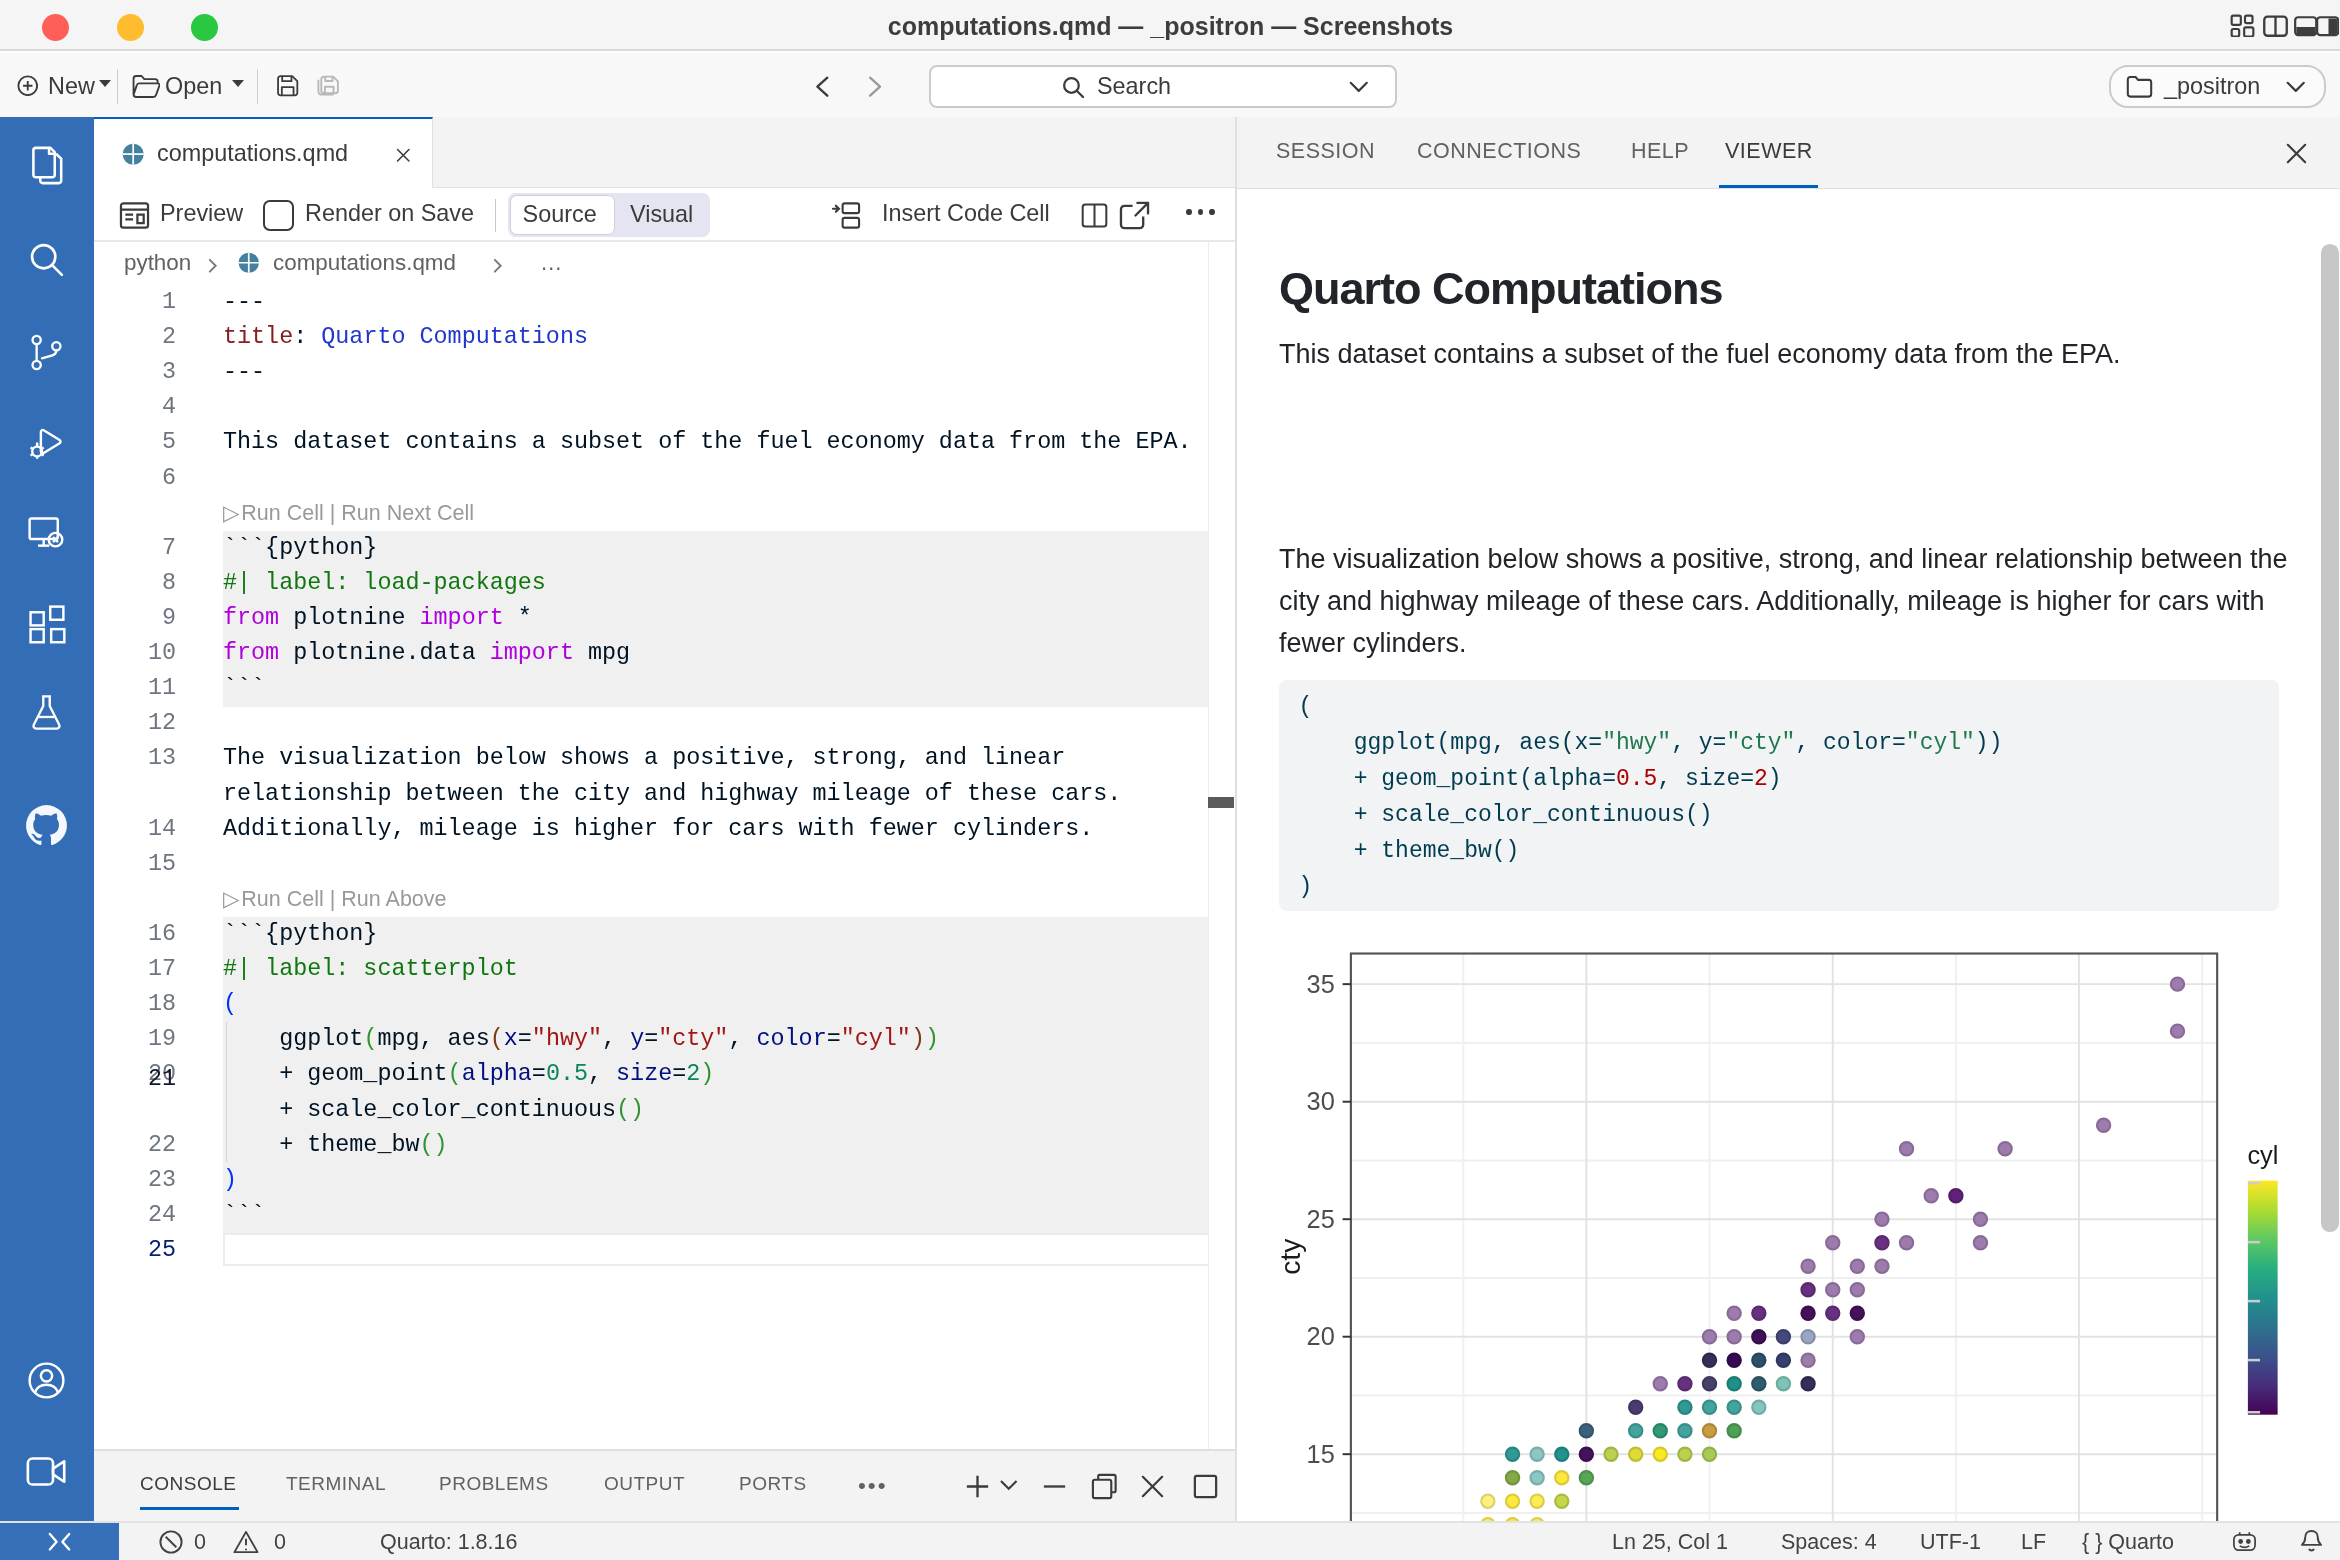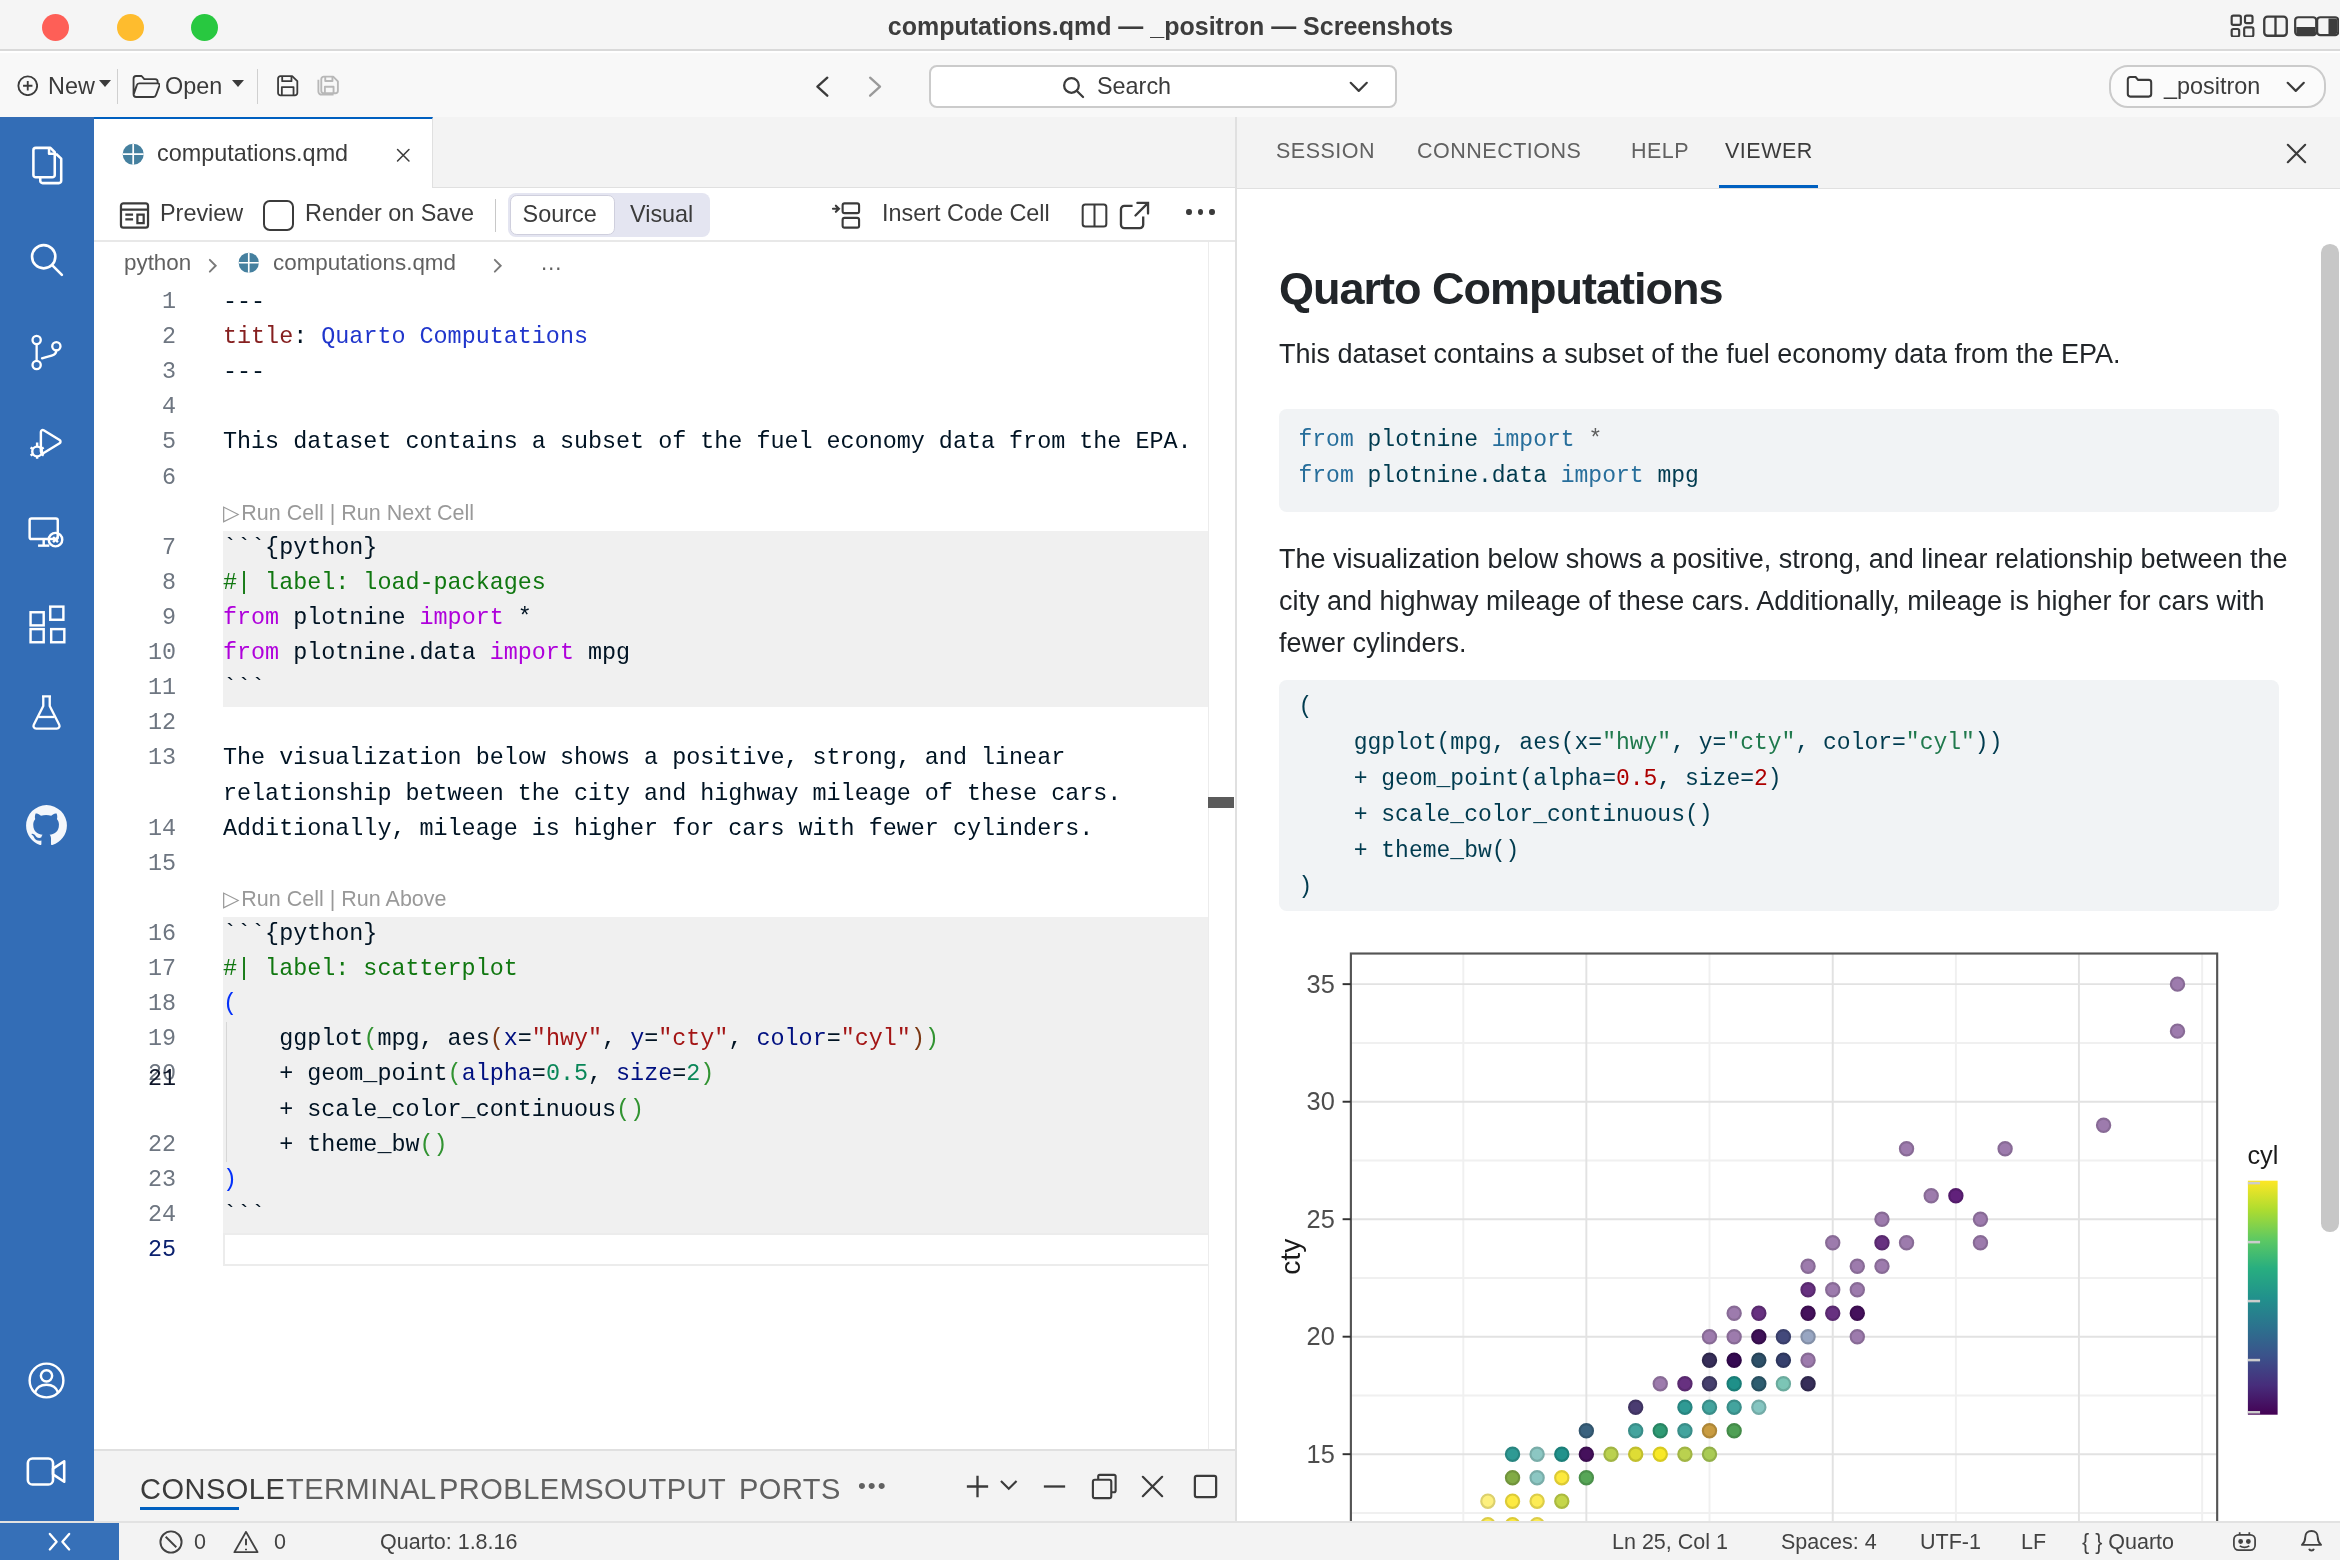--- a/index.html
+++ b/index.html
@@ -21,21 +21,21 @@
 #edtoolbar{position:absolute;left:94px;top:188px;width:1141px;height:54px;background:#fff;border-bottom:2px solid #e8e8e8}
 #breadcrumb{position:absolute;left:94px;top:244px;width:1141px;height:49px;background:#fff;font-size:22.4px;color:#616161}
 #codearea{position:absolute;left:94px;top:285px;width:1115px;height:1164px;background:#fff;overflow:hidden}
 #scrollstrip{position:absolute;left:1208px;top:242px;width:26px;height:1207px;background:#fff}
 .cellbg{position:absolute;left:129px;background:#f0f0f0}
 .lnum{position:absolute;width:82px;text-align:right;font-family:"Liberation Mono",monospace;font-size:23.4px;color:#6e7681;line-height:35px}
 .cline{position:absolute;left:129px;font-family:"Liberation Mono",monospace;font-size:23.4px;line-height:35px;white-space:pre;color:#001323}
 .lens{position:absolute;left:129px;font-size:21.5px;color:#999;line-height:35px;white-space:pre}
 
 #panel{position:absolute;left:94px;top:1449px;width:1142px;height:72px;background:#f3f3f3;border-top:2px solid #e0e0e0}
-.ptab{font-size:29px;color:#616161;letter-spacing:0.5px}
+.ptab{font-size:19px;color:#616161;letter-spacing:0.5px}
 
 #rdivider{position:absolute;left:1235px;top:117px;width:2px;height:1404px;background:#e0e0e0}
 #rtabs{position:absolute;left:1237px;top:117px;width:1104px;height:72px;background:#f3f3f3;border-bottom:1px solid #e0e0e0}
 .rtab{font-size:21.5px;color:#616161;letter-spacing:0.5px}
 #rnav{position:absolute;left:1237px;top:189px;width:1104px;height:55px;background:#fff}
 #rcontent{position:absolute;left:1237px;top:244px;width:1104px;height:1278px;background:#fff;overflow:hidden}
 
 #statusbar{position:absolute;left:0;top:1521px;width:2341px;height:39px;background:#f3f3f3;border-top:2px solid #e2e2e2;font-size:21.5px;color:#424242}
 .sitem{position:absolute;top:6.8px}
 
@@ -352,22 +352,20 @@
  <div class="abs rtab" style="left:394px;top:21.5px">HELP</div>
  <div class="abs rtab" style="left:488px;top:21.5px;color:#3b3b3b">VIEWER</div>
  <div class="abs" style="left:482px;top:68px;width:99px;height:2.9px;background:#0060c0"></div>
  <svg class="abs" style="left:1046px;top:23.4px" width="27" height="27" viewBox="0 0 28 28">
         <path d="M5 5l18 18M23 5L5 23" stroke="#3b3b3b" stroke-width="2.2" stroke-linecap="round"></path>
       </svg>
 </div>
 <div id="rcontent">
 <div class="vh1" style="top:18.5px;letter-spacing:-1px">Quarto Computations</div>
 <div class="vp" style="top:89px;width:956px">This dataset contains a subset of the fuel economy data from the EPA.</div>
-<div class="vcode" style="top:165px;height:103px;padding:12.7px 0 0 19.5px;line-height:36px"><span style="color:#276e9b">from</span> plotnine <span style="color:#276e9b">import</span> <span style="color:#5e5e5e">*</span>
-<span style="color:#276e9b">from</span> plotnine.data <span style="color:#276e9b">import</span> mpg</div>
 <div class="vp" style="top:294px;width:1034px">The visualization below shows a positive, strong, and linear relationship between the<br>city and highway mileage of these cars. Additionally, mileage is higher for cars with<br>fewer cylinders.</div>
 <div class="vcode" style="top:436px;height:231px;padding:8.8px 0 0 19.5px;line-height:36px">(
     ggplot(mpg, aes(x=<span style="color:#20794d">"hwy"</span>, y=<span style="color:#20794d">"cty"</span>, color=<span style="color:#20794d">"cyl"</span>))
     + geom_point(alpha=<span style="color:#ad0000">0.5</span>, size=<span style="color:#ad0000">2</span>)
     + scale_color_continuous()
     + theme_bw()
 )</div>
 <div class="abs" style="left:1084px;top:0px;width:17.6px;height:988px;background:#c7c7c7;border-radius:8.8px"></div>
 <svg class="abs" style="left:11.7px;top:688px" width="1092" height="591" viewBox="1280 955 1120 606">
 <defs>

